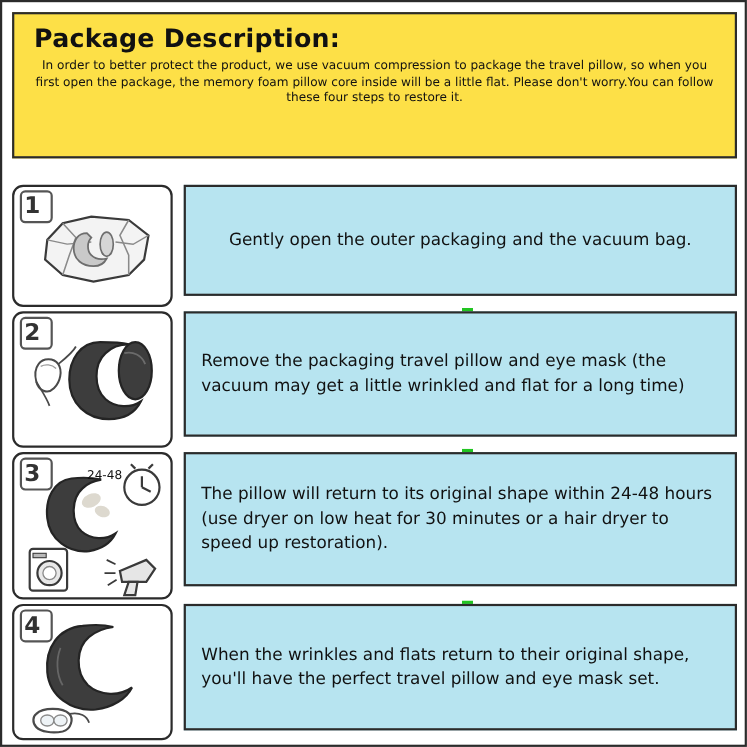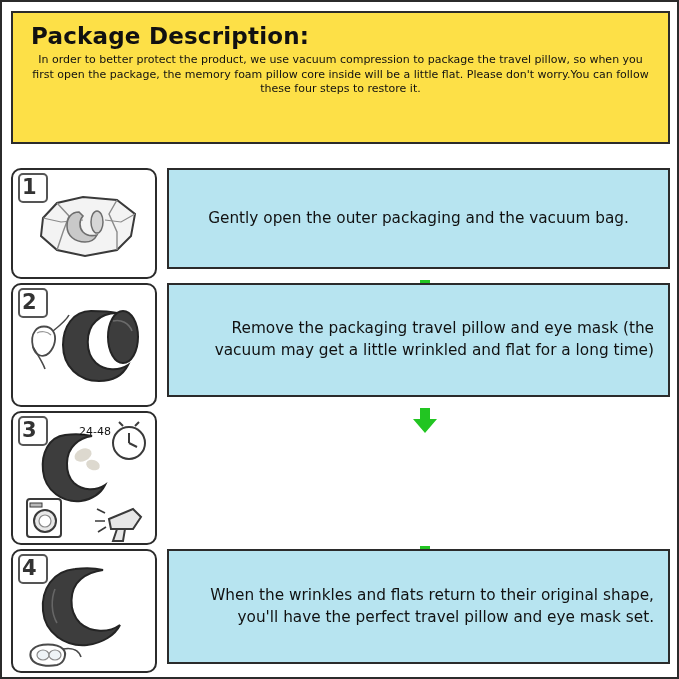--- a/index.html
+++ b/index.html
@@ -89,21 +89,21 @@
     position: absolute;
     left: 156px;
     top: 0;
     width: 503px;
     background: #b7e4f0;
     border: 2px solid #2b2b2b;
     box-sizing: border-box;
     display: flex;
     align-items: center;
     justify-content: center;
-    text-align: right;
+    text-align: left;
     padding: 6px 14px;
   }
   .text-card span {
     font-size: 15.3px;
     line-height: 1.42;
     color: #111;
   }
 
   
   .arrow {
@@ -206,20 +206,23 @@
 
         <path d="M96,106 L120,96 L128,104 L120,116 L98,116 Z" fill="#e6e6e6" stroke="#3a3a3a" stroke-width="2"></path>
         <path d="M104,116 L100,128 L110,128 L112,116 Z" fill="#e6e6e6" stroke="#3a3a3a" stroke-width="2"></path>
         <line x1="92" y1="100" x2="84" y2="96" stroke="#3a3a3a" stroke-width="1.6"></line>
         <line x1="92" y1="108" x2="82" y2="108" stroke="#3a3a3a" stroke-width="1.6"></line>
         <line x1="93" y1="114" x2="85" y2="119" stroke="#3a3a3a" stroke-width="1.6"></line>
 
         <text x="98" y="22" font-family="DejaVu Sans, sans-serif" font-size="11" fill="#111" text-anchor="end">24-48</text>
       </svg>
     </div>
+    <div class="text-card" style="height:122px;">
+      <span>The pillow will return to its original shape within 24-48 hours (use dryer on low heat for 30 minutes or a hair dryer to speed up restoration).</span>
+    </div>
   </div>
 
   <div class="arrow" style="left:410px; top:544px;">
     <svg width="26" height="26" viewBox="0 0 26 26">
       <polygon points="8,0 18,0 18,11 25,11 13,25 1,11 8,11" fill="#22c522"></polygon>
     </svg>
   </div>
 
   <div class="step-row" style="top:547px; height:124px;">
     <div class="icon-card" style="height:124px;">

